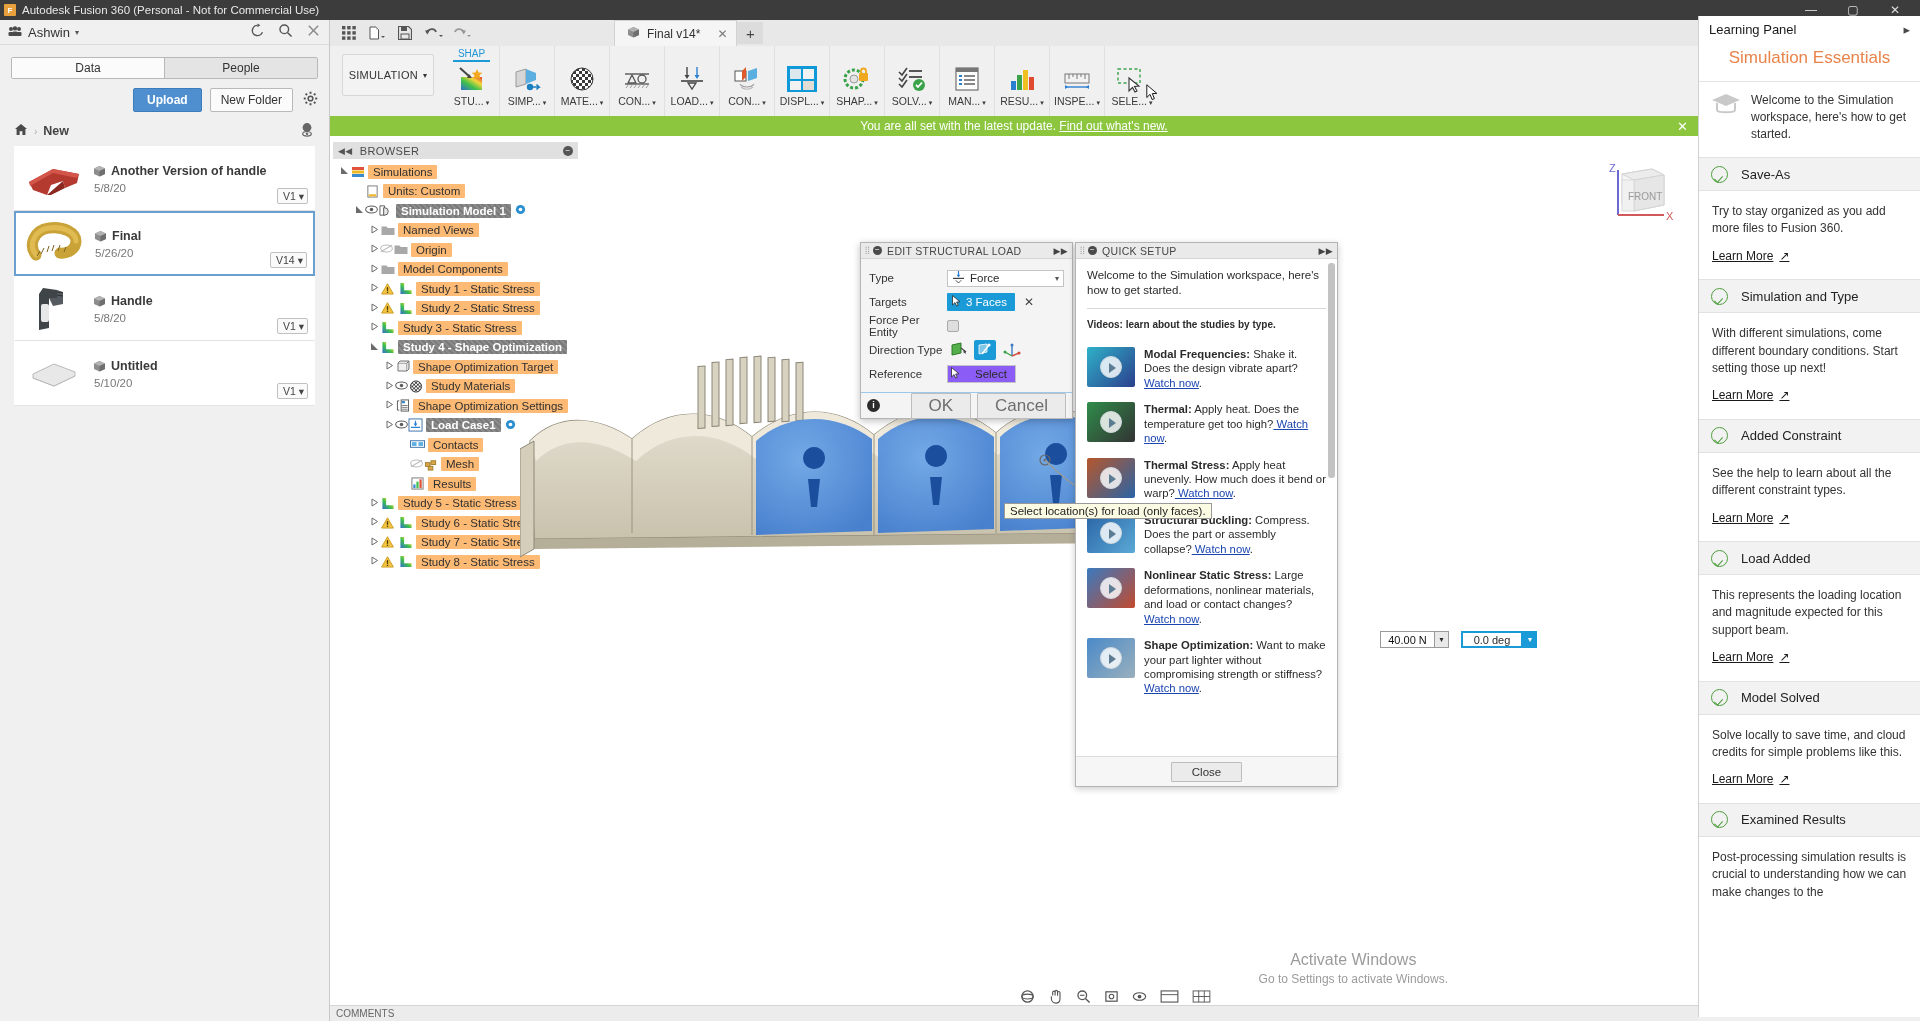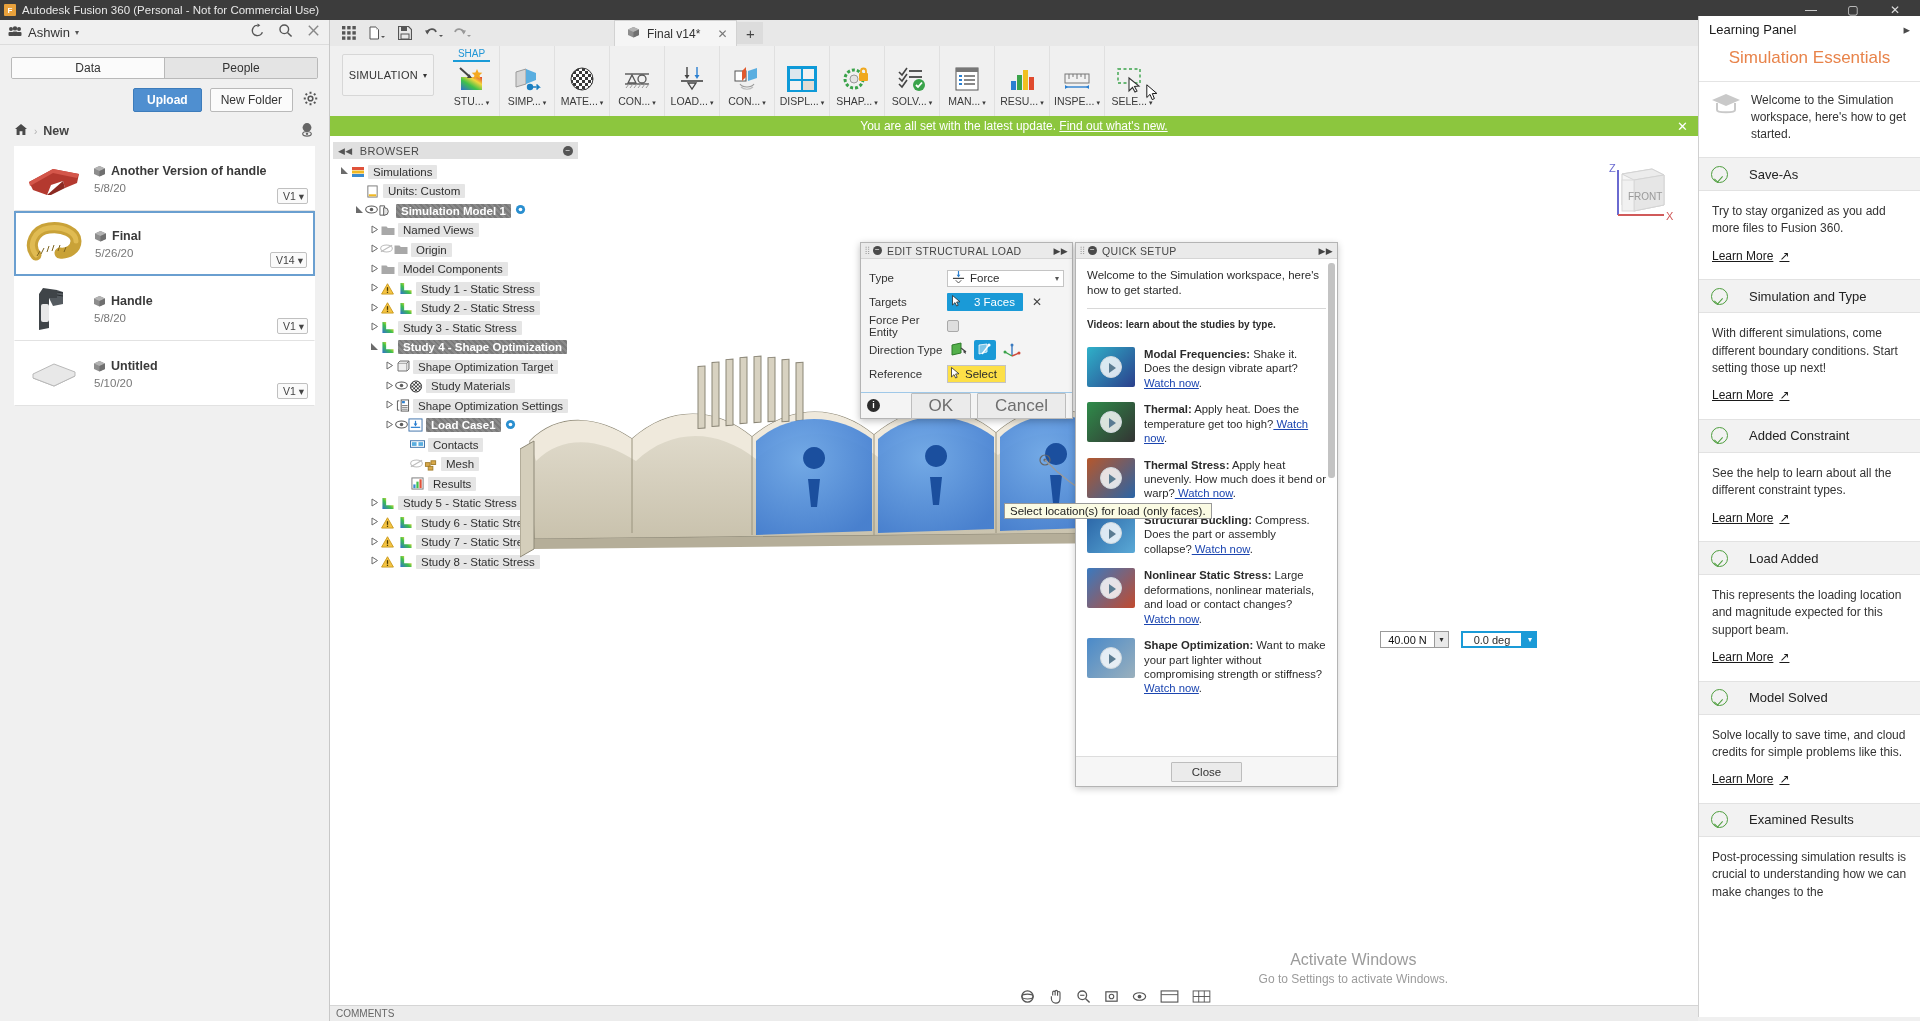--- a/index.html
+++ b/index.html
@@ -116,21 +116,21 @@
   .br-head .coll { margin-right:7px; font-size:9px; color:#555; }
   .br-head .dot { margin-left:auto; width:10px; height:10px; border-radius:50%;
     background:#555; color:#fff; font-size:8px; text-align:center; line-height:10px;}
   .tree { margin-top:3px; }
   .tnode { display:flex; align-items:center; height:19.5px; font-size:11.5px;
     color:#303030; white-space:nowrap; }
   .tnode .arw { width:11px; text-align:center; color:#666; font-size:8px; }
   .tnode .eye { width:13px; text-align:center; color:#6b6b6b; font-size:10px; }
   .tnode .ic { width:15px; display:flex; align-items:center; justify-content:center;
     margin-right:3px; }
-  .tnode .lbl { background:#e5e5e5; padding:1px 5px; border-radius:1px; }
+  .tnode .lbl { background:#fdba74; padding:1px 5px; border-radius:1px; }
   .tnode.sel .lbl { background:#7a7a7a; color:#fff; font-weight:bold;
     background-image:repeating-linear-gradient(45deg,rgba(255,255,255,.13) 0 2px,transparent 2px 4px);}
   .tnode .trail { margin-left:4px; color:#666; }
 
   
   .viewcube { position:absolute; right:22px; top:24px; width:70px; height:66px; }
 
   
   .modelwrap { position:absolute; left:190px; top:185px; }
 
@@ -145,29 +145,29 @@
   .dlg-min { width:9px; height:9px; border-radius:50%; background:#4a4a4a;
     color:#fff; font-size:8px; line-height:8px; text-align:center; margin-right:5px;}
   .dlg-head .fwd { margin-left:auto; color:#444; font-size:9px; }
   .dlg-body { padding:7px 8px 2px 8px; }
   .row { display:flex; align-items:center; height:24px; }
   .row .rl { width:78px; color:#333; font-size:11.5px; }
   .sel-box { flex:1; height:17px; background:#fff; border:1px solid #c4c4c4;
     display:flex; align-items:center; padding:0 4px; gap:5px; font-size:11.5px; }
   .sel-box .car { margin-left:auto; font-size:8px; color:#555; }
   .chip { background:#1a9ad7; color:#fff; padding:2px 8px 2px 5px; display:flex;
-    align-items:center; gap:12px; font-size:11.5px; border-radius:1px; }
+    align-items:center; gap:4px; font-size:11.5px; border-radius:1px; }
   .chip-x { margin-left:9px; color:#444; font-size:12px; }
   .cbx { width:12px; height:12px; border:1px solid #a9a9a9; background:#dedede;
     border-radius:2px; }
   .dirbtn { width:22px; height:20px; display:flex; align-items:center;
     justify-content:center; margin-right:5px; border-radius:2px; }
   .dirbtn.on { background:#1a9ad7; }
-  .selbtn { background:#fde047; border:1px solid #c4c4c4; height:18px; padding:0 8px 0 3px;
-    display:flex; align-items:center; gap:4px; font-size:11.5px; }
+  .selbtn { background:#8b5cf6; border:1px solid #c4c4c4; height:18px; padding:0 8px 0 3px;
+    display:flex; align-items:center; gap:14px; font-size:11.5px; }
   .dlg-foot { border-top:1px solid #9fc8e8; margin-top:4px; height:26px;
     display:flex; align-items:center; padding:0 6px; background:#f4f4f4; }
   .dlg-info { width:13px; height:13px; border-radius:50%; background:#2b2b2b;
     color:#fff; font-size:9px; font-weight:bold; line-height:13px; text-align:center;}
   .dlg-foot .sp { margin-left:auto; }
   .dbtn { border:1px solid #bdbdbd; background:#ebebeb; color:#6e6e6e;
     font-size:17px; padding:2px 17px; margin-left:6px; border-radius:1px; }
 
   
   .qsetup { position:absolute; left:1075px; top:242px; width:263px; height:545px;
@@ -225,21 +225,21 @@
   .learn { position:absolute; right:0; top:16px; width:222px; height:1001px;
     background:#fff; border-left:1px solid #d0d0d0; overflow:hidden; }
   .lp-head { height:26px; display:flex; align-items:center; padding:0 10px;
     font-size:13px; color:#1a1a1a; }
   .lp-head .exp { margin-left:auto; color:#4a4a4a; font-size:13px; }
   .lp-title { text-align:center; color:#e8834a; font-size:17px; padding:6px 0 13px 0;}
   .lp-welcome { display:flex; gap:10px; padding:10px 12px 14px 12px;
     border-top:1px solid #e4e4e4; }
   .lp-cap { width:30px; flex:none; color:#b9b9b9; }
   .lp-wtxt { font-size:12px; line-height:1.42; color:#333; }
-  .lp-sec-head { display:flex; align-items:center; gap:21px; height:34px;
+  .lp-sec-head { display:flex; align-items:center; gap:13px; height:34px;
     padding:0 12px; background:#f2f2f2; border-top:1px solid #e2e2e2;
     border-bottom:1px solid #e2e2e2; }
   .chk { width:17px; height:17px; border-radius:50%; border:1.6px solid #4e9e3e;
     position:relative; flex:none; }
   .chk:after { content:""; position:absolute; left:4px; top:7px; width:4px;
     height:7px; border-right:1.6px solid #4e9e3e; border-bottom:1.6px solid #4e9e3e;
     transform:rotate(42deg); }
   .lp-sec-t { font-size:13px; color:#222; }
   .lp-sec-body { padding:12px 13px 14px 13px; font-size:12px; line-height:1.45;
     color:#333; }

